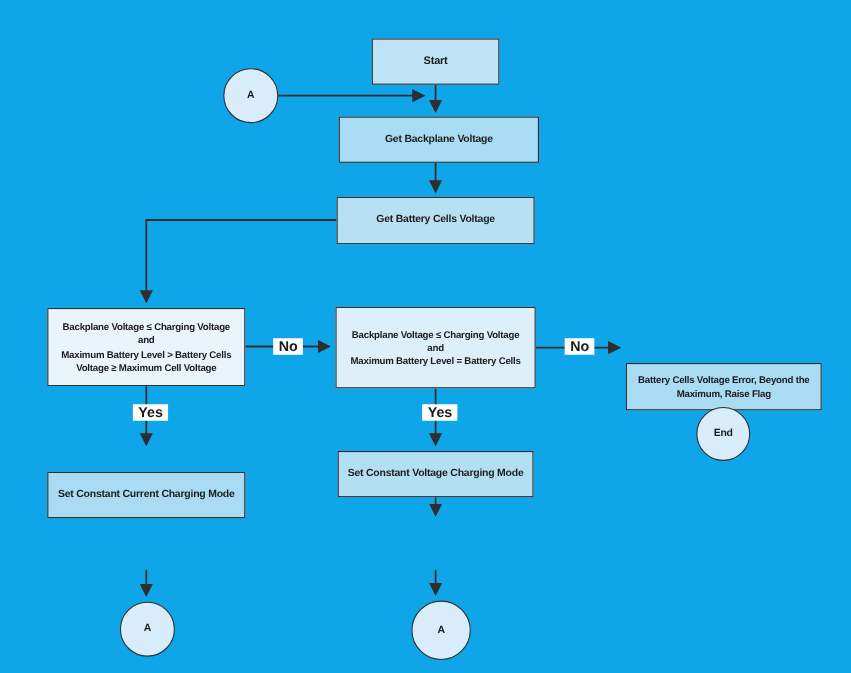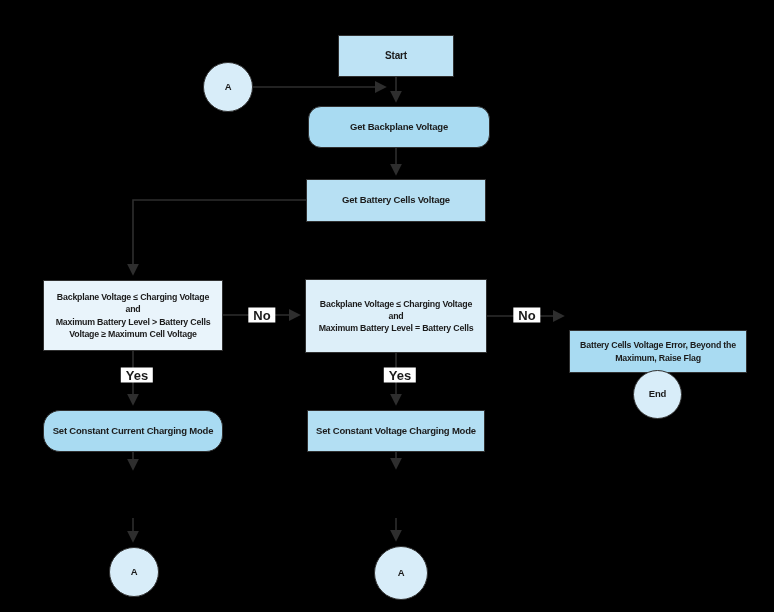--- a/index.html
+++ b/index.html
@@ -1,17 +1,17 @@
 <!DOCTYPE html>
 <html><head>
 <meta charset="utf-8">
 <style>
   html,body{margin:0;padding:0;background:#fff;}
   #canvas{
-    position:relative;width:774px;height:612px;background:#000000;
+    position:relative;width:774px;height:612px;background:#0ea5e9;
     font-family:"Liberation Sans","DejaVu Sans",sans-serif;overflow:hidden;
   }
   #edges{position:absolute;left:0;top:0;width:774px;height:612px;}
   .node{
     position:absolute;display:flex;align-items:center;justify-content:center;
     border:1.6px solid #303030;box-sizing:border-box;
     font-weight:bold;color:#1b1b1b;text-align:center;
     white-space:pre-line;line-height:1.35;letter-spacing:-0.2px;
   }
   .rect{font-size:9.5px;}
@@ -22,21 +22,21 @@
     background:#ffffff;padding:0 5px;font-weight:bold;font-size:13px;color:#1b1b1b;
   }
   
   .n-start      {left:338px;top:35px; width:116px;height:42px;font-size:10px;}
   .n-a-top      {left:203px;top:62px; width:50px; height:50px;}
   .n-backplane  {left:308px;top:106px;width:182px;height:42px;}
   .n-battery    {left:306px;top:179px;width:180px;height:43px;text-align:center;}
   .n-dec-cc     {left:43px; top:280px;width:180px;height:71px;}
   .n-dec-cv     {left:305px;top:279px;width:182px;height:74px;}
   .n-error      {left:569px;top:294px;width:178px;height:43px;}
-  .n-set-cc     {left:43px; top:410px;width:180px;height:42px;border-radius:17px;}
+  .n-set-cc     {left:43px; top:429px;width:180px;height:42px;}
   .n-dac2       {left:44px; top:475px;width:179px;height:43px;}
   .n-a-left     {left:109px;top:547px;width:50px; height:50px;}
   .n-set-cv     {left:307px;top:410px;width:178px;height:42px;}
   .n-dac05      {left:306px;top:474px;width:179px;height:44px;}
   .n-a-mid      {left:374px;top:546px;width:54px; height:54px;}
   .n-end        {left:633px;top:370px;width:49px; height:49px;}
   
   .l-no1 {left:262px;top:315px;}
   .l-no2 {left:527px;top:315px;}
   .l-yes1{left:137px;top:375px;}
@@ -67,21 +67,21 @@
       <path d="M396 452 V468" marker-end="url(#arrow)"></path>
       <path d="M396 518 V540" marker-end="url(#arrow)"></path>
       <path d="M658 337 V364" marker-end="url(#arrow)"></path>
     </g>
   </svg>
 
   <div class="node rect n-start" style="background-color: rgb(190, 227, 245);">Start</div>
 
   <div class="node circle n-a-top" style="background-color: rgb(216, 237, 249);">A</div>
 
-  <div class="node rect n-backplane" style="background-color: rgb(169, 219, 242); border-radius: 13px;">Get Backplane Voltage</div>
+  <div class="node rect n-backplane" style="background-color: rgb(169, 219, 242);">Get Backplane Voltage</div>
 
   <div class="node rect n-battery" style="background-color: rgb(183, 224, 243);">Get Battery Cells Voltage</div>
 
   <div class="node multiline n-dec-cc" style="background-color: rgb(233, 244, 251);">Backplane Voltage ≤ Charging Voltage
 and
 Maximum Battery Level &gt; Battery Cells
 Voltage ≥ Maximum Cell Voltage</div>
 
   <div class="node multiline n-dec-cv" style="background-color: rgb(221, 239, 249);">Backplane Voltage ≤ Charging Voltage
 and

